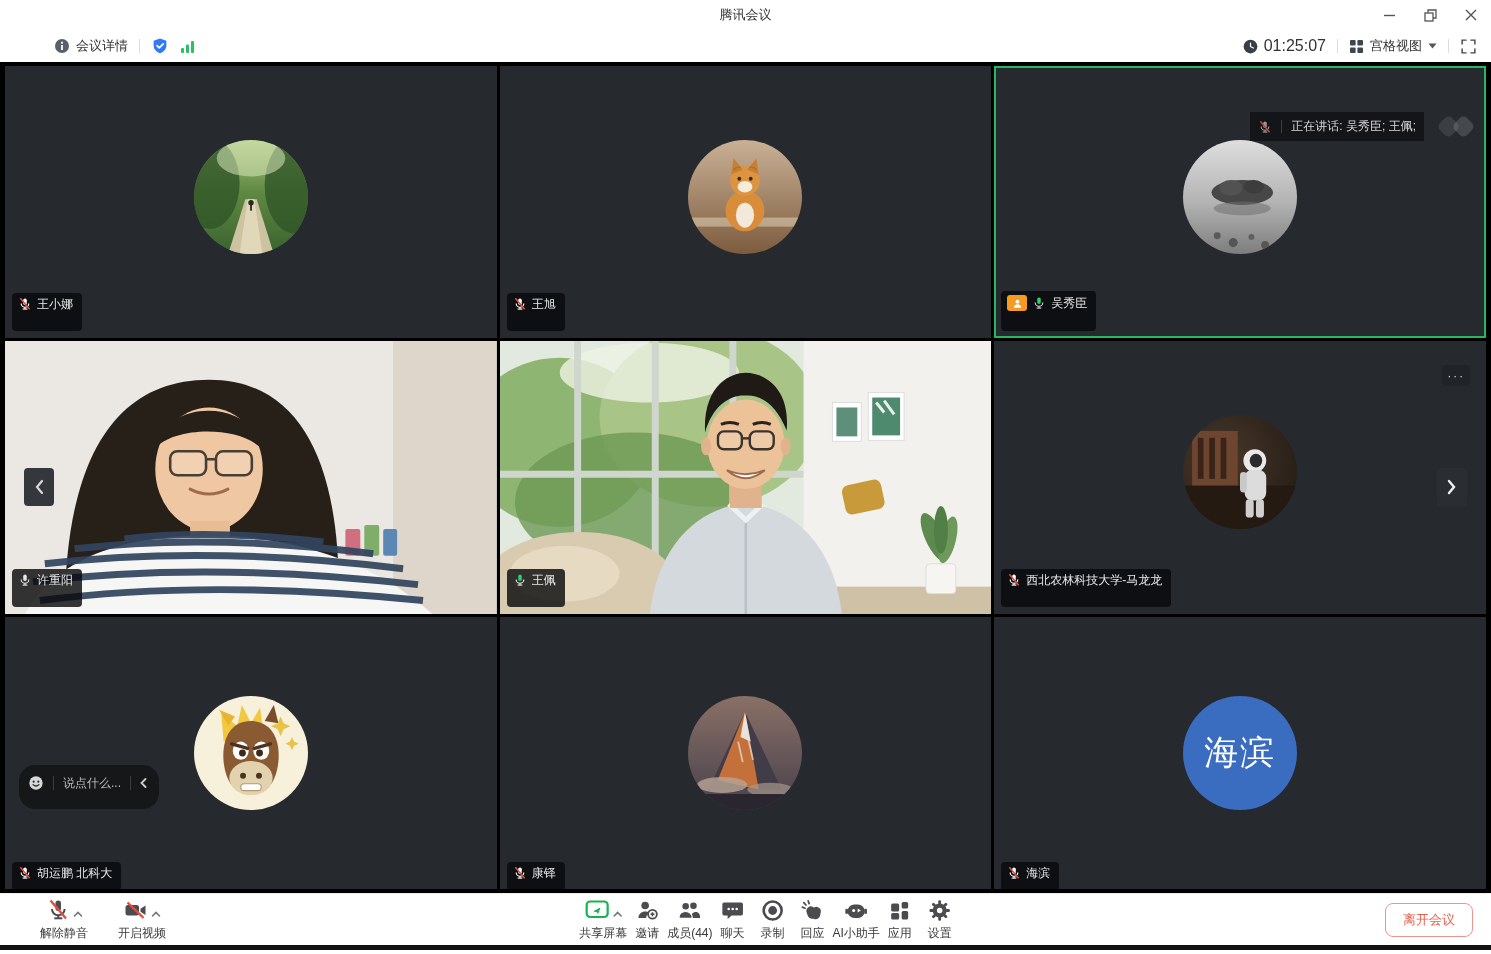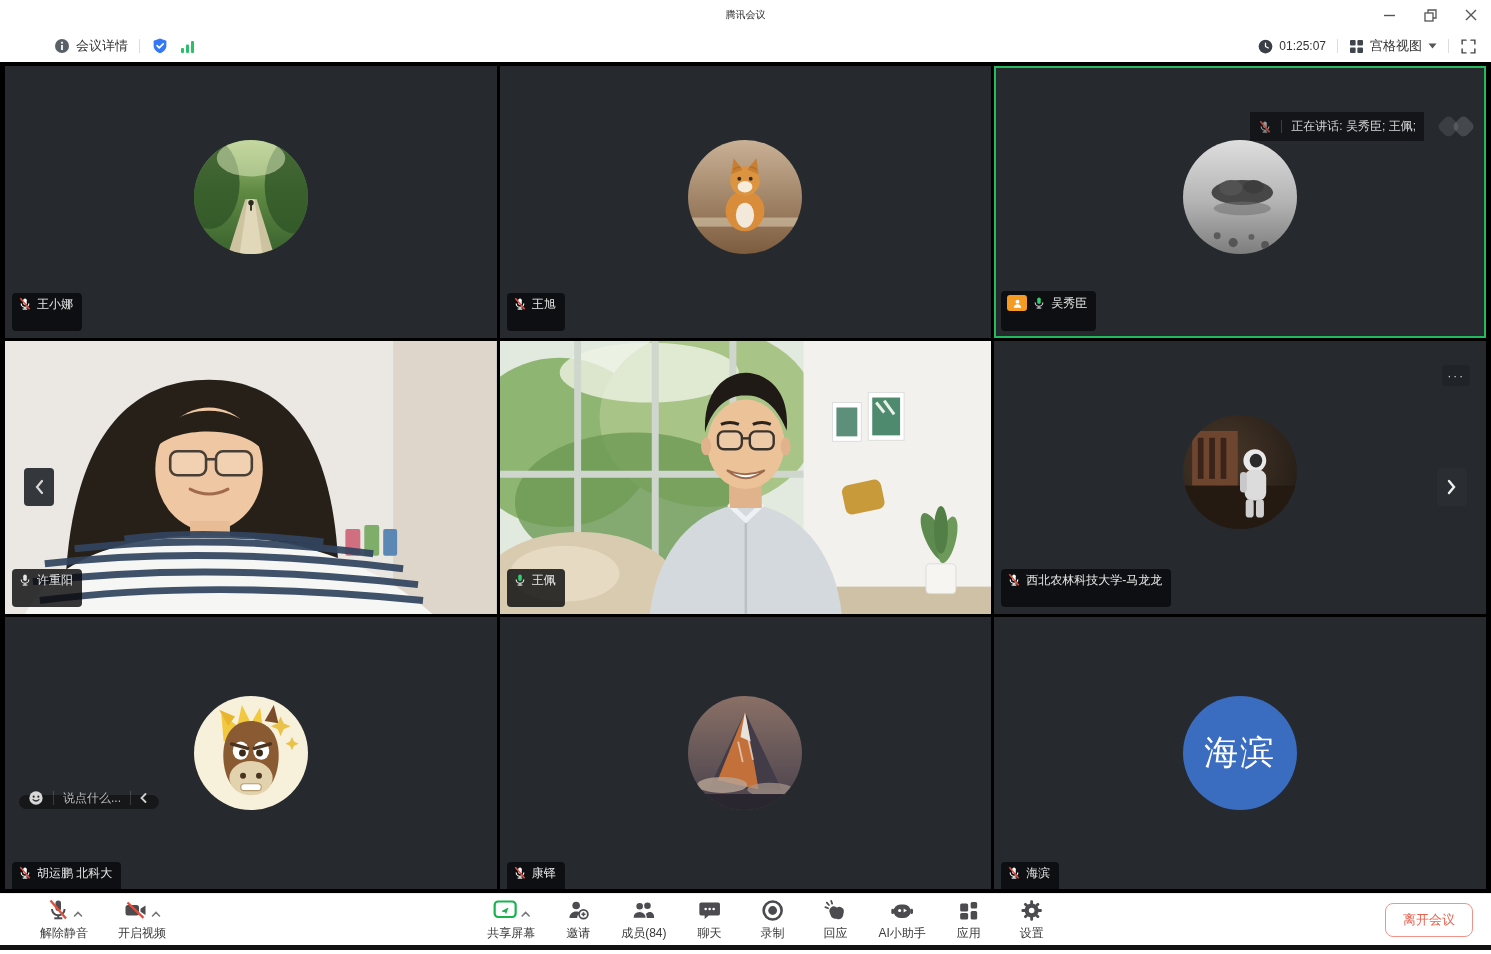--- a/index.html
+++ b/index.html
@@ -1,30 +1,30 @@
 <!DOCTYPE html>
 <html><head>
 <meta charset="utf-8">
 <style>
   * { margin:0; padding:0; box-sizing:border-box; }
   body { font-family:"Liberation Sans","DejaVu Sans",sans-serif; background:#888; }
   .window { width:1491px; height:954px; background:#fff; position:relative; overflow:hidden; margin:0 auto; }
 
   
   .titlebar { height:30px; position:relative; display:flex; align-items:center; justify-content:center; background:#fff; }
-  .titlebar .title { font-size:10px; color:#333; }
+  .titlebar .title { font-size:13px; color:#333; }
   .win-controls { position:absolute; right:14px; top:0; height:30px; display:flex; align-items:center; gap:28px; }
   .win-controls svg { display:block; cursor:pointer; }
 
   
   .menubar { height:32px; display:flex; align-items:center; justify-content:space-between; padding:0 14px; background:#fff;margin-left:40px; }
   .mb-left, .mb-right { display:flex; align-items:center; gap:11px; }
   .mb-item { display:flex; align-items:center; gap:6px; font-size:13px; color:#333; cursor:pointer; }
   .vsep { width:1px; height:14px; background:#ddd; }
-  .timer { font-size:12px; color:#333; }
+  .timer { font-size:16px; color:#333; }
 
   
   .stage { position:relative; height:831px; background:#000; padding:4px 5px; }
   .grid { display:grid; grid-template-columns:repeat(3,1fr); grid-template-rows:repeat(3,1fr); gap:3px; height:100%; }
   .tile { position:relative; background:#262a2f; overflow:hidden; }
   .tile.speaking { box-shadow:inset 0 0 0 2px #23b95d; }
   .tile .vid { position:absolute; inset:0; width:100%; height:100%; }
   .avatar-wrap { position:absolute; left:50%; top:48%; transform:translate(-50%,-50%); width:114px; height:114px; border-radius:50%; overflow:hidden; }
   .avatar-wrap svg { display:block; width:100%; height:100%; }
   .avatar-blue { background:#3a6cc0; display:flex; align-items:center; justify-content:center; color:#fff; font-size:34px; letter-spacing:2px; }
@@ -40,28 +40,28 @@
   .watermark { position:absolute; top:48px; right:8px; z-index:2; opacity:.8; }
 
   .more-btn { position:absolute; top:24px; right:16px; width:28px; height:21px; background:rgba(32,35,40,.92);
     border-radius:4px; color:#cfcfcf; display:flex; align-items:center; justify-content:center;
     font-size:13px; letter-spacing:1.5px; cursor:pointer; z-index:3; }
 
   .nav-arrow { position:absolute; top:406px; width:30px; height:38px; background:rgba(42,45,50,.95); border-radius:4px;
     display:flex; align-items:center; justify-content:center; cursor:pointer; z-index:5; }
   .nav-arrow.left { left:24px; } .nav-arrow.right { right:24px; }
 
-  .chat-pill { position:absolute; left:14px; bottom:80px; height:14px; display:flex; align-items:center; gap:9px;
+  .chat-pill { position:absolute; left:14px; bottom:80px; height:44px; display:flex; align-items:center; gap:9px;
     background:rgba(20,20,22,.88); border-radius:16px; padding:0 12px 8px 9px; color:#b9b9b9; font-size:12px; z-index:3; cursor:text; }
   .chat-pill .psep { width:1px; height:14px; background:rgba(255,255,255,.16); }
 
   
   .toolbar { height:52px; background:#fff; position:relative; display:flex; align-items:center; border-top:1px solid #ededed; }
   .tb-left { display:flex; gap:30px; padding-left:40px; }
-  .tb-center { position:absolute; left:calc(50% + 24px); transform:translateX(-50%); display:flex; gap:23px; align-items:center;justify-content:center; }
+  .tb-center { position:absolute; left:calc(50% + 24px); transform:translateX(-50%); display:flex; align-items:center;justify-content:center; }
   .tb-item { display:flex; flex-direction:column; align-items:center; gap:2px; font-size:12px; color:#3a3a3a; cursor:pointer; min-width:40px; }
   .icon-row { display:flex; align-items:flex-start; gap:3px; height:25px; }
   .leave-btn { position:absolute; right:18px; top:50%; transform:translateY(-50%); background:#fff;
     border:1px solid #f2938b; color:#e8604c; border-radius:8px; padding:7px 17px; font-size:13px; cursor:pointer; }
   .bottom-strip { height:5px; background:#121212; }
 
   svg { flex-shrink:0; }
 </style>
 </head>
 <body>
@@ -545,21 +545,21 @@
           </svg>
         <span>邀请</span>
       </div>
       <div class="tb-item">
         <svg width="26" height="25" viewBox="0 0 26 24">
             <circle cx="16.8" cy="7.2" r="3.3" fill="#4b4b50"></circle>
             <path d="M14 19.5c.2-3.8 2.4-6 5.2-6 2 0 4.3 1.4 4.3 6z" fill="#4b4b50"></path>
             <circle cx="9" cy="7.8" r="3.9" fill="#4b4b50" stroke="#fff" stroke-width="1.2"></circle>
             <path d="M2.3 19.8c0-4.3 3-6.8 6.7-6.8s6.7 2.5 6.7 6.8z" fill="#4b4b50" stroke="#fff" stroke-width="1.2"></path>
           </svg>
-        <span>成员(84)</span>
+        <span>成员(44)</span>
       </div>
       <div class="tb-item">
         <svg width="24" height="25" viewBox="0 0 24 24">
             <path d="M3.5 4h17a1.8 1.8 0 0 1 1.8 1.8v9.4a1.8 1.8 0 0 1-1.8 1.8H11l-4 3.6v-3.6H3.5a1.8 1.8 0 0 1-1.8-1.8V5.8A1.8 1.8 0 0 1 3.5 4z" fill="#4b4b50"></path>
             <circle cx="8" cy="10.5" r="1.3" fill="#fff"></circle>
             <circle cx="12" cy="10.5" r="1.3" fill="#fff"></circle>
             <circle cx="16" cy="10.5" r="1.3" fill="#fff"></circle>
           </svg>
         <span>聊天</span>
       </div>

